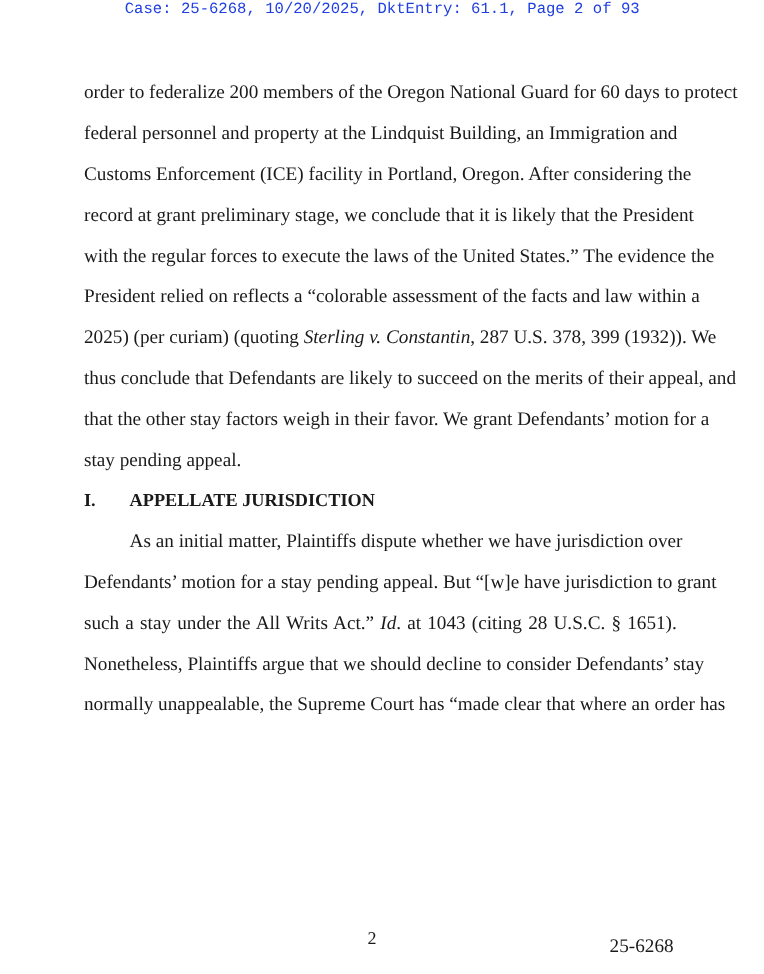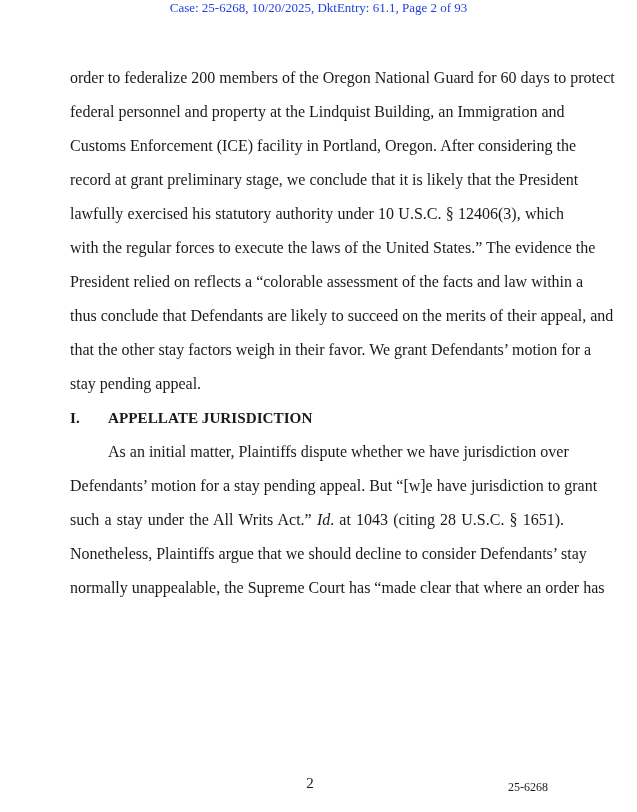--- a/index.html
+++ b/index.html
@@ -14,21 +14,21 @@
       overflow: hidden;
       font-family: "Liberation Serif", "DejaVu Serif", serif;
       color: #1a1a1a;
     }
     .stamp {
       position: absolute;
       top: 0;
       left: 0;
       width: 637px;
       text-align: center;
-      font-family: Liberation Serif, serif;
+      font-family: Liberation Mono, monospace;
       font-size: 13px;
       line-height: 16px;
       color: #1f3fe0;
       top: 0px;
     }
     .page {
       position: absolute;
       left: 70px;
       top: 66px;
       width: 494px;
@@ -67,36 +67,36 @@
       top: 775px;
       left: 300px;
       width: 20px;
       text-align: center;
       font-size: 15px;
     }
     .footer-case {
       position: absolute;
       top: 780px;
       left: 508px;
-      font-size: 12px;
+      font-size: 16px;
     }
   </style>
 </head>
 <body>
 
 <div class="stamp">Case: 25-6268, 10/20/2025, DktEntry: 61.1, Page 2 of 93</div>
 
 <div class="page">
   <div class="line j">order to federalize 200 members of the Oregon National Guard for 60 days to protect</div>
   <div class="line j">federal personnel and property at the Lindquist Building, an Immigration and</div>
   <div class="line j">Customs Enforcement (ICE) facility in Portland, Oregon.  After considering the</div>
   <div class="line j">record at grant preliminary stage, we conclude that it is likely that the President</div>
-  <div class="line j">lawfully exercised his statutory authority under 10 U.S.C. § 12406(3), which</div>
   <div class="line j">with the regular forces to execute the laws of the United States.”  The evidence the</div>
   <div class="line j">President relied on reflects a “colorable assessment of the facts and law within a</div>
+  <div class="line j"><span>2025) (per curiam) (quoting </span><em>Sterling v. Constantin</em><span>, 287 U.S. 378, 399 (1932)).  We</span></div>
   <div class="line j">thus conclude that Defendants are likely to succeed on the merits of their appeal, and</div>
   <div class="line j">that the other stay factors weigh in their favor.  We grant Defendants’ motion for a</div>
   <div class="line nj">stay pending appeal.</div>
 
   <div class="heading">
     <span class="num">I.</span>
     <span>APPELLATE JURISDICTION</span>
   </div>
 
   <div class="line j indent">As an initial matter, Plaintiffs dispute whether we have jurisdiction over</div>

